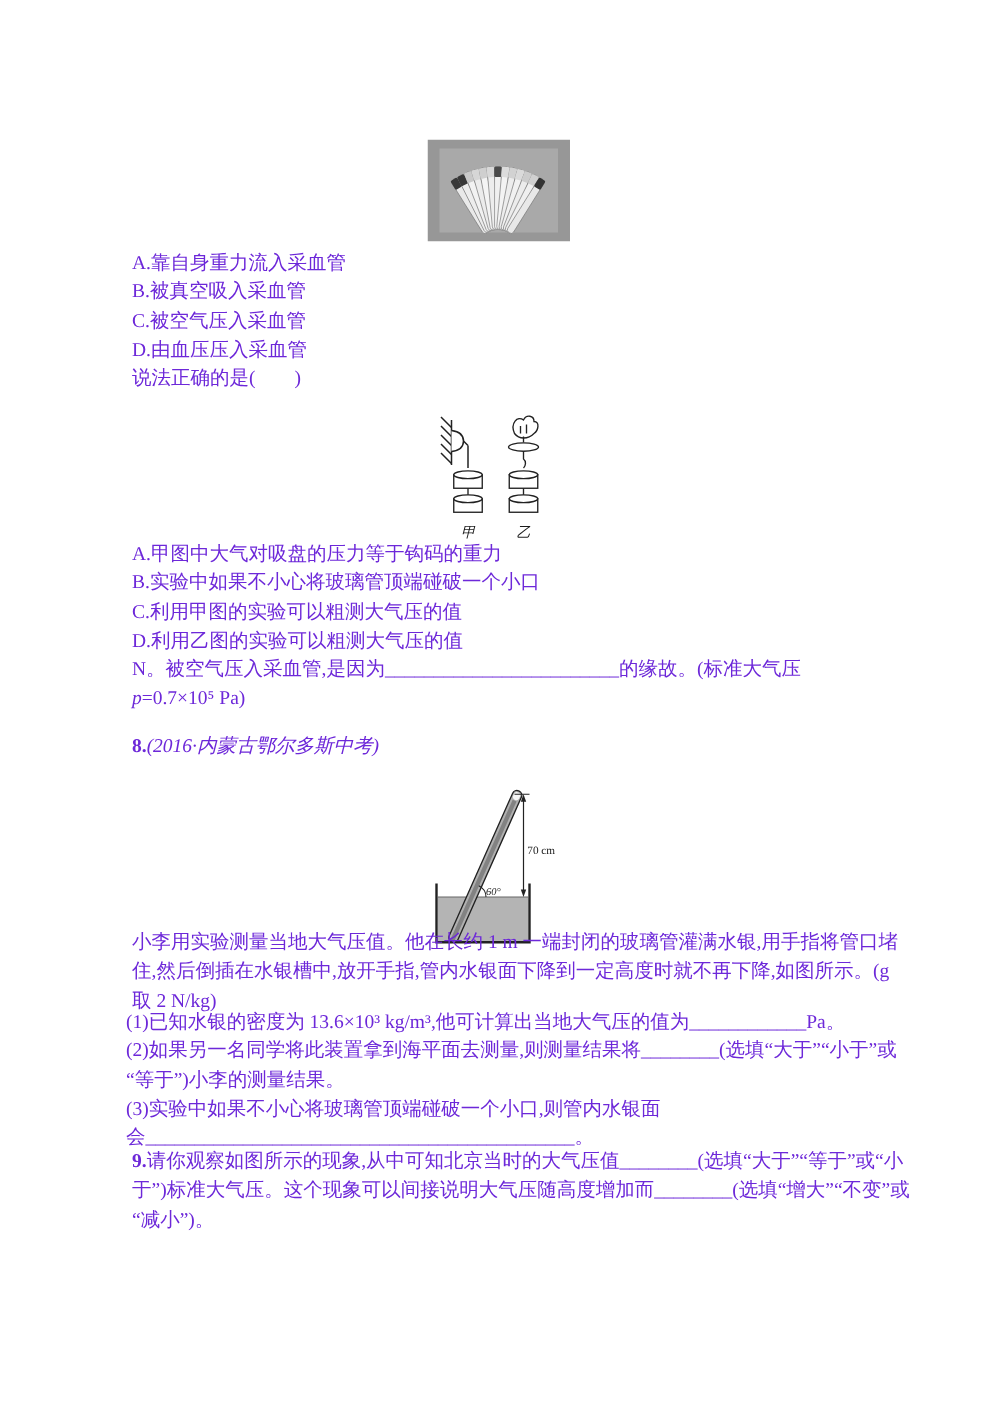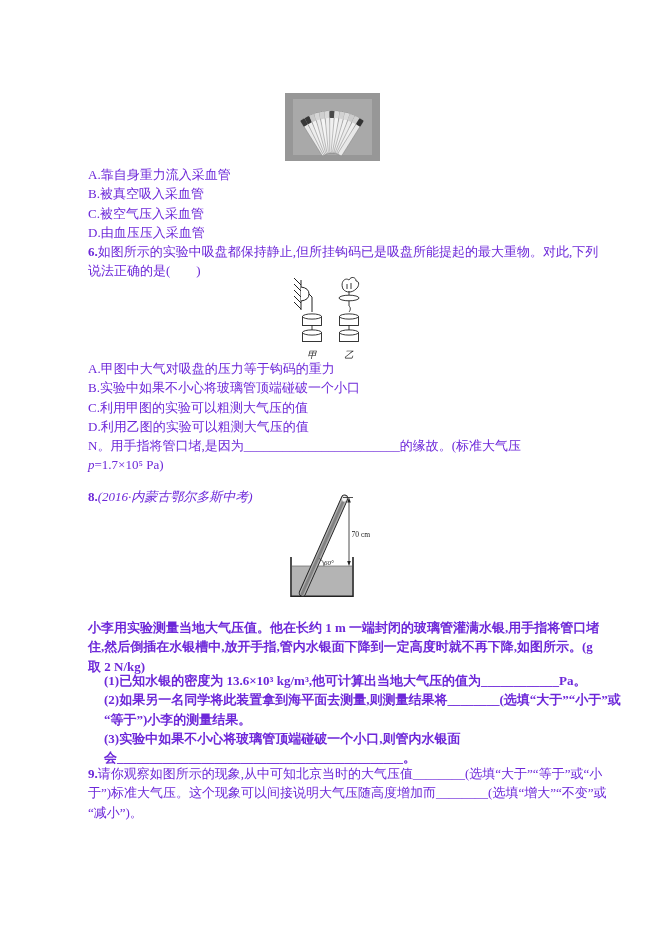--- a/index.html
+++ b/index.html
@@ -79,21 +79,20 @@
   </div>
 
   <div class="txt" style="left:88px;top:165px;">
     <div>A.靠自身重力流入采血管</div>
     <div>B.被真空吸入采血管</div>
     <div>C.被空气压入采血管</div>
     <div>D.由血压压入采血管</div>
   </div>
 
   <div class="txt" style="left:88px;top:242px;">
-    <div><span class="bold">6.</span><span>如图所示的实验中吸盘都保持静止,但所挂钩码已是吸盘所能提起的最大重物。对此,下列</span></div>
     <div>说法正确的是(　　)</div>
   </div>
 
   <div class="fig" style="left:283px;top:276px;width:92px;height:86px;">
     <svg width="92" height="86" viewBox="0 0 92 86">
 
       <g stroke="#222" stroke-width="1" fill="none">
         <line x1="18" y1="4" x2="18" y2="34"></line>
         <line x1="18" y1="9" x2="11" y2="2"></line>
         <line x1="18" y1="15" x2="11" y2="8"></line>
@@ -133,55 +132,55 @@
   </div>
 
   <div class="txt" style="left:88px;top:359px;">
     <div>A.甲图中大气对吸盘的压力等于钩码的重力</div>
     <div>B.实验中如果不小心将玻璃管顶端碰破一个小口</div>
     <div>C.利用甲图的实验可以粗测大气压的值</div>
     <div>D.利用乙图的实验可以粗测大气压的值</div>
   </div>
 
   <div class="txt" style="left:88px;top:436px;">
-    <div>N。用手指将管口堵,是因为________________________的缘故。(标准大气压</div>
-    <div><span class="italic">p</span><span>=1.7×10⁵ Pa)</span></div>
+    <div>N。被空气压入采血管,是因为________________________的缘故。(标准大气压</div>
+    <div><span class="italic">p</span><span>=0.7×10⁵ Pa)</span></div>
   </div>
 
   <div class="txt" style="left:88px;top:487px;">
     <div><span class="bold">8.</span><span class="italic">(2016·内蒙古鄂尔多斯中考)</span></div>
   </div>
 
-  <div class="fig" style="left:285px;top:483px;width:100px;height:118px;text-decoration:underline;">
+  <div class="fig" style="left:285px;top:515px;width:100px;height:118px;text-decoration:underline;">
     <svg width="100" height="118" viewBox="0 0 100 118">
       <rect x="6.8" y="83" width="60.5" height="30.2" fill="#b4b4b4"></rect>
       <polyline points="6,74 6,113.2 68,113.2 68,74" fill="none" stroke="#222" stroke-width="1.6"></polyline>
       <line x1="6.8" y1="83" x2="67.2" y2="83" stroke="#666" stroke-width="0.7"></line>
       <g transform="translate(17,111) rotate(-66)">
         <rect x="-2" y="-3.2" width="110" height="6.4" rx="3" fill="#b0b0b0" stroke="#222" stroke-width="0.9"></rect>
         <rect x="-1" y="-1.4" width="102" height="2.8" fill="#828282"></rect>
         <rect x="101.5" y="-2.2" width="5.5" height="4.4" rx="2.2" fill="#f5f5f5"></rect>
       </g>
       <line x1="58" y1="14.5" x2="68" y2="14.5" stroke="#222" stroke-width="0.8"></line>
       <line x1="64" y1="17" x2="64" y2="80" stroke="#222" stroke-width="0.8"></line>
       <polygon points="64,14.5 62.2,19.5 65.8,19.5" fill="#222"></polygon>
       <polygon points="64,83 62.2,78 65.8,78" fill="#222"></polygon>
       <text x="66.5" y="54" font-size="7.5">70 cm</text>
       <path d="M39,83 A 8.5 8.5 0 0 0 34.2,75.5" fill="none" stroke="#222" stroke-width="0.7"></path>
       <text x="39" y="81.5" font-size="7" font-style="italic">60°</text>
     </svg>
   </div>
 
-  <div class="txt" style="left:88px;top:618px;font-weight:bold;">
+  <div class="txt" style="left:88px;top:618px;">
     <div>小李用实验测量当地大气压值。他在长约 1 m 一端封闭的玻璃管灌满水银,用手指将管口堵</div>
     <div>住,然后倒插在水银槽中,放开手指,管内水银面下降到一定高度时就不再下降,如图所示。(g</div>
     <div>取 2 N/kg)</div>
   </div>
 
-  <div class="txt" style="left:104px;top:671px;font-weight:bold;">
+  <div class="txt" style="left:84px;top:671px;">
     <div>(1)已知水银的密度为 13.6×10³ kg/m³,他可计算出当地大气压的值为____________Pa。</div>
     <div>(2)如果另一名同学将此装置拿到海平面去测量,则测量结果将________(选填“大于”“小于”或</div>
     <div>“等于”)小李的测量结果。</div>
     <div>(3)实验中如果不小心将玻璃管顶端碰破一个小口,则管内水银面</div>
     <div>会____________________________________________。</div>
   </div>
 
   <div class="txt" style="left:88px;top:764px;">
     <div><span class="bold">9.</span><span>请你观察如图所示的现象,从中可知北京当时的大气压值________(选填“大于”“等于”或“小</span></div>
     <div>于”)标准大气压。这个现象可以间接说明大气压随高度增加而________(选填“增大”“不变”或</div>

